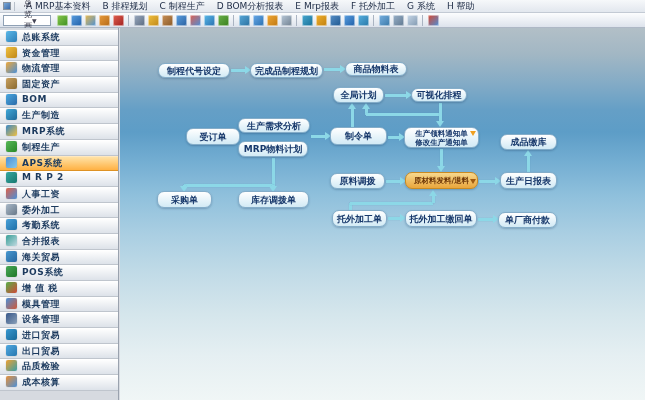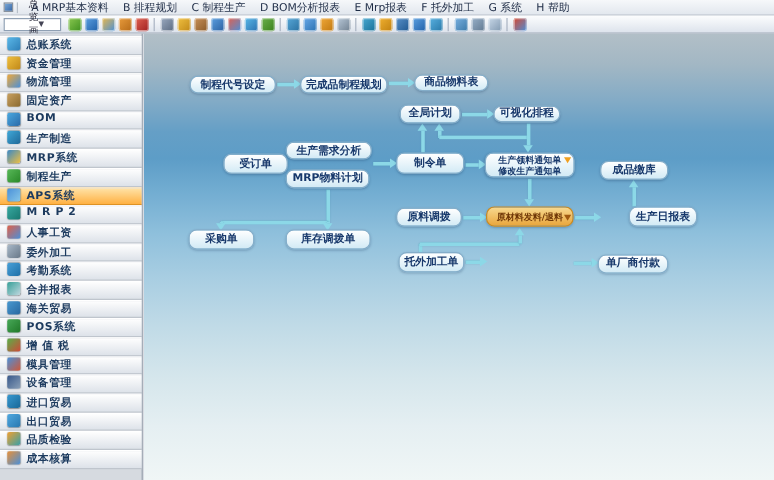--- a/index.html
+++ b/index.html
@@ -296,30 +296,33 @@
       <div class="node" style="left: 500px; top: 134px; width: 57px; height: 16px;">
         <div>成品缴库</div>
       </div>
       <div class="node" style="left: 330px; top: 173px; width: 55px; height: 16px;">
         <div>原料调拨</div>
       </div>
       <div class="node orange small" style="left: 405px; top: 172px; width: 73px; height: 17px;">
         <div>原材料发料/退料</div>
         <div class="marker"></div>
       </div>
-      <div class="node" style="left: 500px; top: 172px; width: 57px; height: 17px; margin-left: 24px;">
+      <div class="node" style="left: 500px; top: 172px; width: 57px; height: 17px;">
         <div>生产日报表</div>
       </div>
       <div class="node" style="left: 157px; top: 191px; width: 55px; height: 17px;">
         <div>采购单</div>
       </div>
       <div class="node" style="left: 238px; top: 191px; width: 71px; height: 17px;">
         <div>库存调拨单</div>
       </div>
       <div class="node" style="left: 332px; top: 210px; width: 55px; height: 17px;">
         <div>托外加工单</div>
       </div>
+      <div class="node" style="left: 405px; top: 210px; width: 72px; height: 17px;">
+        <div>托外加工缴回单</div>
+      </div>
       <div class="node" style="left: 498px; top: 212px; width: 59px; height: 16px;">
         <div>单厂商付款</div>
       </div>
     </div>
 
 </div>
 
 </body></html>

